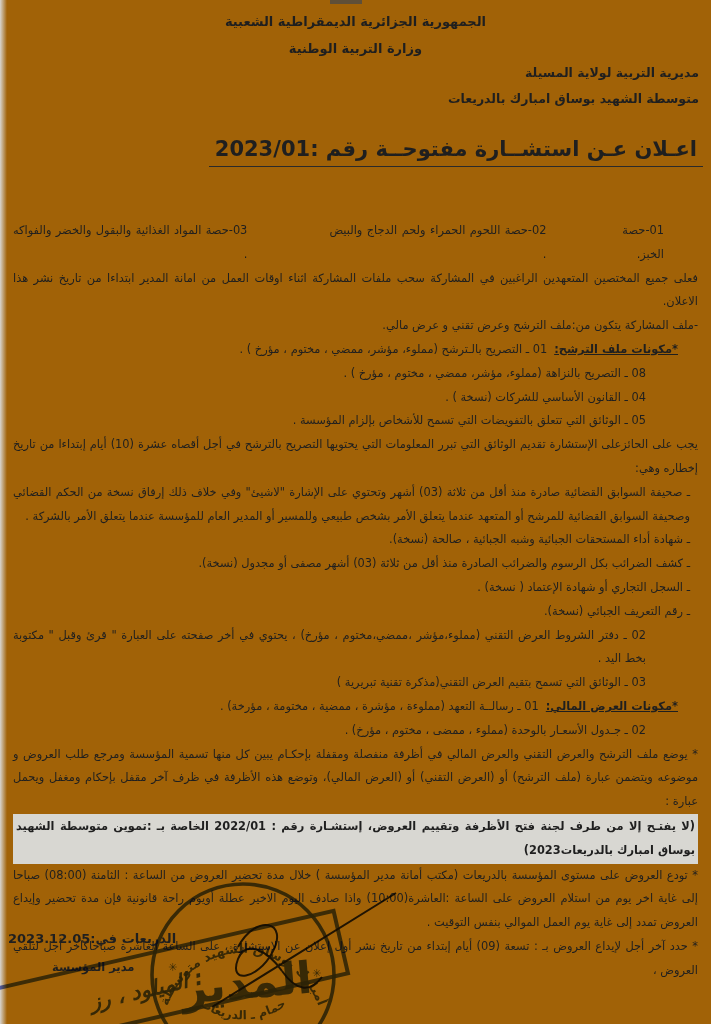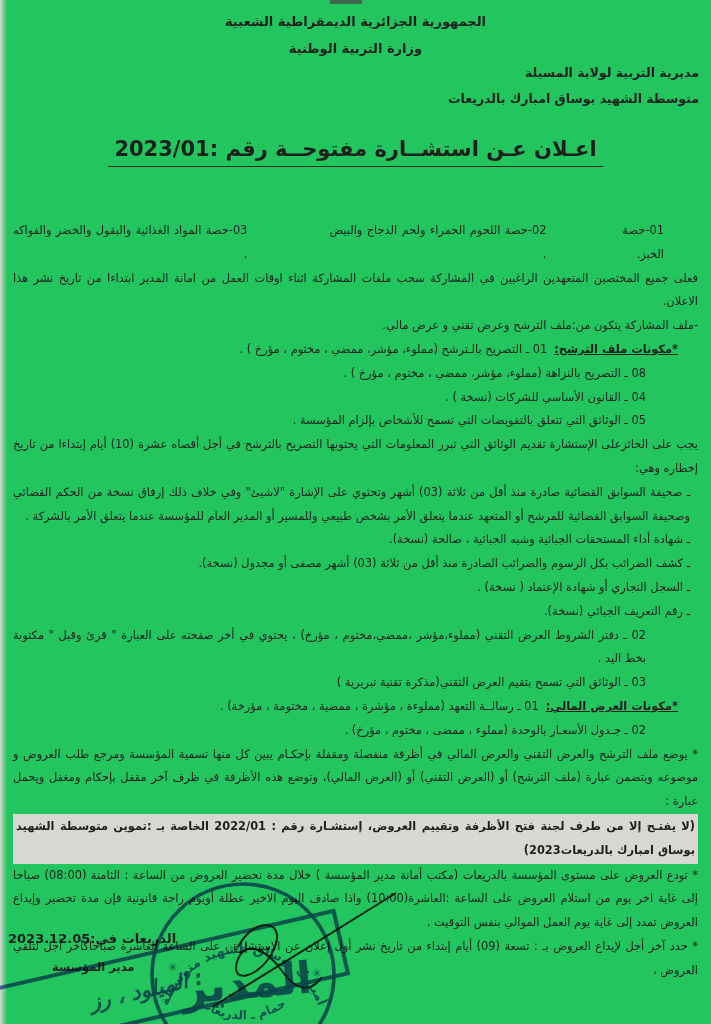--- a/index.html
+++ b/index.html
@@ -1,25 +1,25 @@
 <!DOCTYPE html>
 <html lang="ar"><head>
 <meta charset="utf-8">
 <style>
   html,body{margin:0;padding:0;background:#e9e7e3;}
-  .page{position:relative;width:711px;height:1024px;margin:0 auto;background:#22c55e;
+  .page{position:relative;width:711px;height:1024px;margin:0 auto;background:#a16207;
         overflow:hidden;font-family:"DejaVu Sans",sans-serif;color:#1f1f1f;}
   .page::before{content:"";position:absolute;left:0;top:0;bottom:0;width:7px;
         background:linear-gradient(90deg,#d8d5d0,rgba(255,255,255,0));z-index:5;}
   .smudge{position:absolute;left:330px;top:0;width:32px;height:4px;background:#4a4a4a;opacity:.75;}
   .hdr-center{position:absolute;top:8px;left:0;right:0;text-align:center;
         font-size:13px;font-weight:700;line-height:27px;}
   .hdr-right{position:absolute;top:60px;right:12px;text-align:right;
         font-size:12.5px;font-weight:700;line-height:26px;direction:rtl;}
-  .title-wrap{position:absolute;top:137px;left:0;right:0;text-align:center;direction:rtl;}
+  .title-wrap{position:absolute;top:137px;left:0;right:8px;direction:rtl;}
   .title{display:inline-block;font-size:21px;font-weight:700;letter-spacing:.5px;
         padding:0 6px 5px 6px;border-bottom:1.6px solid #2a2a2a;}
   .doc-body{position:absolute;top:219px;right:13px;left:13px;direction:rtl;
         font-size:11.4px;line-height:23.8px;text-align:justify;}
   .doc-body p{margin:0;}
   .ind-a{padding-right:20px;}
   .ind-b{padding-right:52px;}
   .ind-c{padding-right:8px;}
   .lead{font-weight:700;text-decoration:underline;margin-left:7px;}
   .hl{background:#d8d7d2;font-weight:700;padding:1px 3px;}

